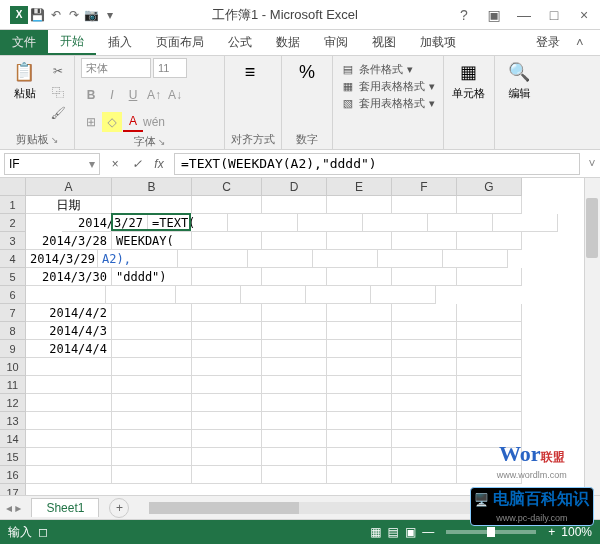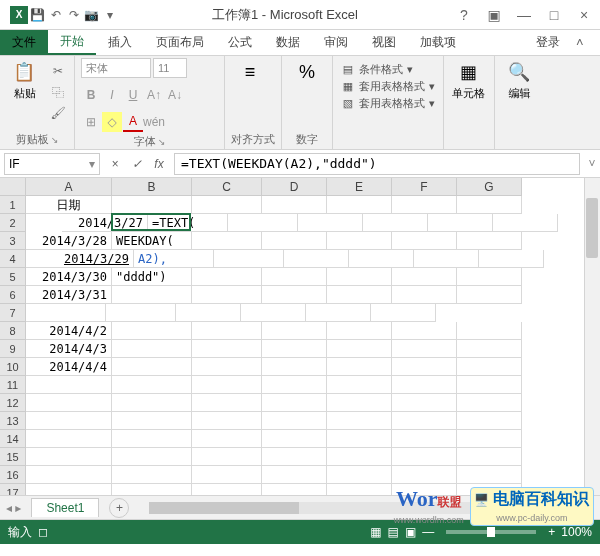--- a/index.html
+++ b/index.html
@@ -10,21 +10,21 @@
   .qat { display: flex; gap: 2px; align-items: center; padding-left: 6px; }
   .qat-icon { width: 16px; height: 16px; display: flex; align-items: center; justify-content: center; font-size: 12px; color: #666; }
   .excel-icon { background: #217346; color: #fff; font-weight: bold; width: 18px; height: 18px; font-size: 10px; }
   .title { flex: 1; text-align: center; font-size: 13px; color: #444; }
   .winctrl { display: flex; gap: 6px; align-items: center; }
   .winctrl span { width: 24px; text-align: center; color: #666; font-size: 14px; }
 
   
   .tabs { height: 26px; display: flex; background: #fff; border-bottom: 1px solid #d4d4d4; }
   .tab { padding: 0 12px; font-size: 12px; display: flex; align-items: center; color: #444; cursor: pointer; }
-  .tab-file { background: #217346; color: #000000; }
+  .tab-file { background: #217346; color: #e5e5e5; }
   .tab-active { color: #217346; border-bottom: 2px solid #217346; font-weight: 500; }
   .tab-signin { margin-left: auto; margin-right: 4px; }
   .ribbon-collapse { width: 24px; text-align: center; color: #666; font-size: 13px; display: flex; align-items: center; }
 
   
   .ribbon { height: 94px; background: #f1f1f1; border-bottom: 1px solid #d4d4d4; display: flex; font-size: 11px; }
   .group { border-right: 1px solid #d4d4d4; padding: 2px 6px 0 6px; display: flex; flex-direction: column; position: relative; }
   .group-label { text-align: center; font-size: 11px; color: #666; padding: 2px 0; margin-top: auto; }
   .group-label .launcher { font-size: 9px; margin-left: 2px; color: #888; }
   .group-body { flex: 1; display: flex; gap: 4px; align-items: flex-start; }
@@ -72,21 +72,21 @@
   .hscroll-track { flex: 1; margin: 0 8px 0 20px; height: 12px; background: #e4e4e4; position: relative; }
   .hthumb { position: absolute; left: 0; top: 0; height: 100%; width: 150px; background: #c8c8c8; }
 
   
   .status { height: 24px; background: #217346; color: #fff; display: flex; align-items: center; font-size: 12px; padding: 0 8px; }
   .status .views { margin-left: auto; display: flex; gap: 6px; align-items: center; }
   .zoom-track { width: 90px; height: 4px; background: rgba(255,255,255,0.4); position: relative; margin: 0 6px; }
   .zoom-thumb { position: absolute; left: 45%; top: -3px; width: 8px; height: 10px; background: #fff; }
 
   
-  .wm { position: absolute; right: 6px; bottom: 30px; font-size: 12px; color: #08a; display: flex; align-items: center; gap: 6px; pointer-events: none; }
+  .wm { position: absolute; right: 6px; bottom: 30px; font-size: 12px; color: #08a; display: flex; align-items: center; gap: 6px; pointer-events: none; flex-direction: column; }
   .wm .logo1 { font-family: "Segoe Script", cursive; color: #2a64c4; font-size: 22px; font-weight: bold; }
   .wm .sub { font-size: 9px; color: #888; }
   .wm .cn { font-weight: bold; color: #06b; font-size: 16px; }
 
   .fx { font-style: italic; color: #666; }
 </style>
 </head>
 <body>
 
 <div class="titlebar">
@@ -286,40 +286,31 @@
       <div class="crow">
         <div class="cell" style="width: 86px;">2014/3/28</div>
         <div class="cell al" style="width: 80px;">WEEKDAY(</div>
         <div class="cell" style="width: 70px;"></div>
         <div class="cell" style="width: 65px;"></div>
         <div class="cell" style="width: 65px;"></div>
         <div class="cell" style="width: 65px;"></div>
         <div class="cell" style="width: 65px;"></div>
       </div>
       <div class="crow">
-        <div class="cell" style="width: 108px; text-decoration: underline;">2014/3/29</div>
+        <div class="cell" style="width: 72px;">2014/3/29</div>
         <div class="cell al" style="width: 80px; color: rgb(42, 100, 196);">A2),</div>
         <div class="cell" style="width: 70px;"></div>
         <div class="cell" style="width: 65px;"></div>
         <div class="cell" style="width: 65px;"></div>
         <div class="cell" style="width: 65px;"></div>
         <div class="cell" style="width: 65px;"></div>
       </div>
       <div class="crow">
         <div class="cell" style="width: 86px;">2014/3/30</div>
         <div class="cell al" style="width: 80px;">"dddd")</div>
-        <div class="cell" style="width: 70px;"></div>
-        <div class="cell" style="width: 65px;"></div>
-        <div class="cell" style="width: 65px;"></div>
-        <div class="cell" style="width: 65px;"></div>
-        <div class="cell" style="width: 65px;"></div>
-      </div>
-      <div class="crow">
-        <div class="cell" style="width: 86px;">2014/3/31</div>
-        <div class="cell" style="width: 80px;"></div>
         <div class="cell" style="width: 70px;"></div>
         <div class="cell" style="width: 65px;"></div>
         <div class="cell" style="width: 65px;"></div>
         <div class="cell" style="width: 65px;"></div>
         <div class="cell" style="width: 65px;"></div>
       </div>
       <div class="crow">
         <div class="cell" style="width: 80px;"></div>
         <div class="cell" style="width: 70px;"></div>
         <div class="cell" style="width: 65px;"></div>
@@ -447,18 +438,18 @@
     <span>+</span>
     <span>100%</span>
   </div>
 </div>
 
 <div class="wm">
   <div style="text-align:center">
     <span class="logo1">Wor</span><span style="color:#c33;font-weight:bold">联盟</span><br>
     <span class="sub">www.wordlm.com</span>
   </div>
-  <div style="text-align:center;background:#fef9c3;border:1px solid #8cf;padding:1px 4px;border-radius:4px">
+  <div style="text-align:center;background:#000000;border:1px solid #8cf;padding:1px 4px;border-radius:4px">
     <span>🖥️</span>
     <span class="cn">电脑百科知识</span><br>
     <span class="sub">www.pc-daily.com</span>
   </div>
 </div>
 
 </body></html>

